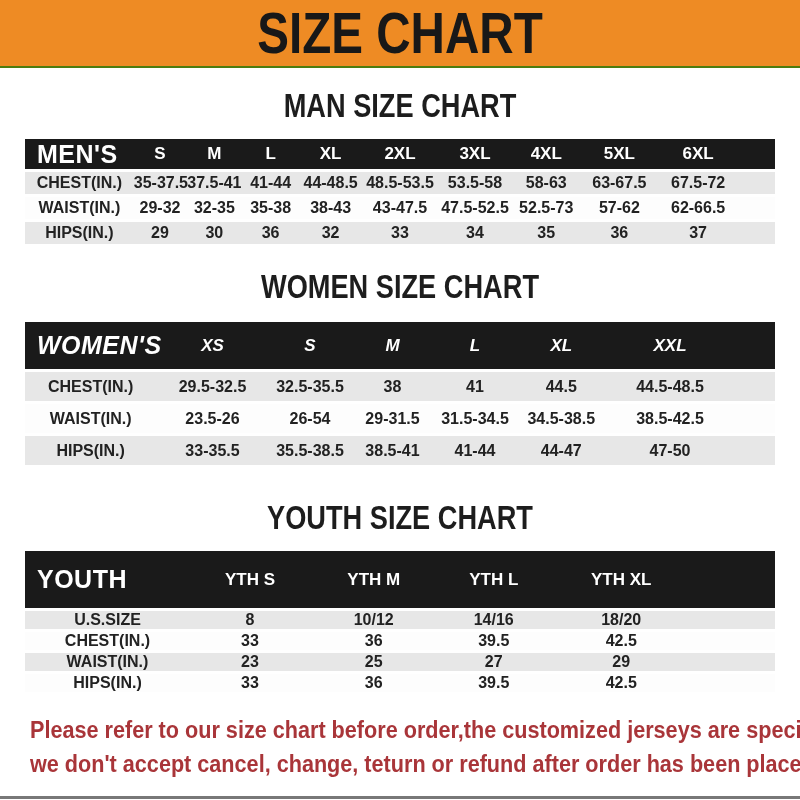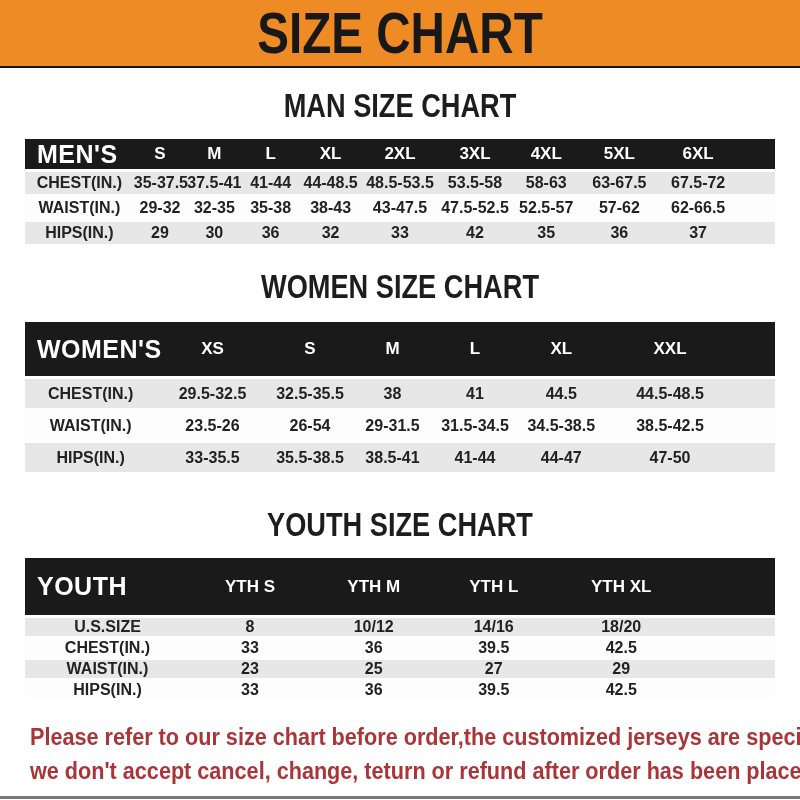--- a/index.html
+++ b/index.html
@@ -16,21 +16,21 @@
     width: 800px; height: 800px;
     background: #ffffff;
     font-family: "Liberation Sans", sans-serif;
     position: relative;
     overflow: hidden;
   }
   .banner {
     height: 68px;
     background: var(--banner_bg, #EE8B24);
     display: flex; align-items: center; justify-content: center;
-    border-bottom: 2px solid #0f172a;
+    border-bottom: 2px solid #4d7c0f;
   }
   .banner h1 {
     margin: 0;
     font-size: 58px;
     font-weight: 700;
     color: #181818;
     letter-spacing: 0px;
     transform: scaleX(0.82);
     white-space: nowrap;
     line-height: 1;
@@ -51,21 +51,21 @@
 
   .size-table {
     width: 750px;
     margin: 0 auto;
     border-collapse: separate;
     border-spacing: 0 3px;
     table-layout: fixed;
   }
   .size-table thead tr { background: var(--header_bar, #1A1A1A); color: #ffffff; }
   .men   thead tr { height: 30px; }
-  .women thead tr { height: 54px; }
+  .women thead tr { height: 47px; font-style: italic; }
   .youth thead tr { height: 57px; padding-left: 13px; }
   .size-table thead th {
     font-size: 17px;
     font-weight: 600;
     text-align: center;
     padding: 0;
   }
   .size-table thead th.corner {
     font-size: 25px;
     font-weight: 800;
@@ -165,33 +165,33 @@
             <td></td>
           </tr>
           <tr>
             <th class="row-label">WAIST(IN.)</th>
             <td>29-32</td>
             <td>32-35</td>
             <td>35-38</td>
             <td>38-43</td>
             <td>43-47.5</td>
             <td>47.5-52.5</td>
-            <td>52.5-57</td>
+            <td>52.5-73</td>
             <td>57-62</td>
             <td>62-66.5</td>
             <td></td>
           </tr>
           <tr>
             <th class="row-label">HIPS(IN.)</th>
             <td>29</td>
             <td>30</td>
             <td>36</td>
             <td>32</td>
             <td>33</td>
-            <td>42</td>
+            <td>34</td>
             <td>35</td>
             <td>36</td>
             <td>37</td>
             <td></td>
           </tr>
         </tbody>
       </table>
   </section>
 
   <section>

